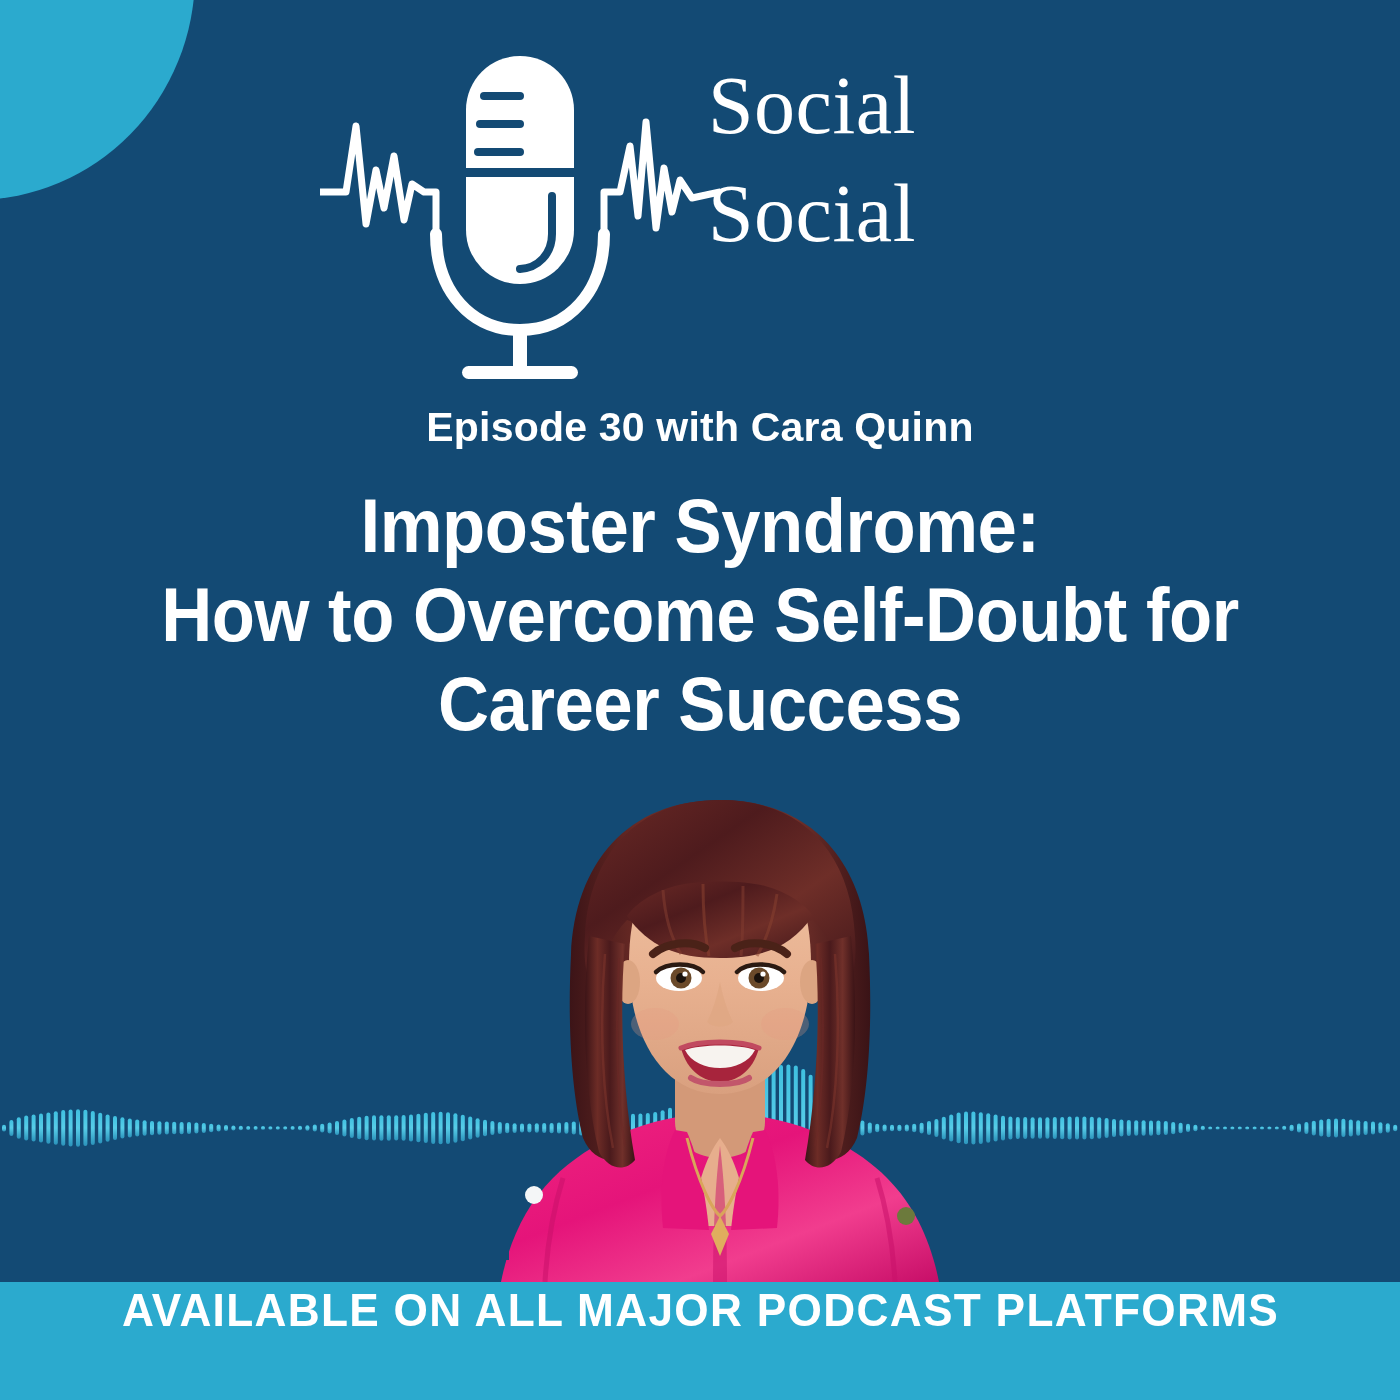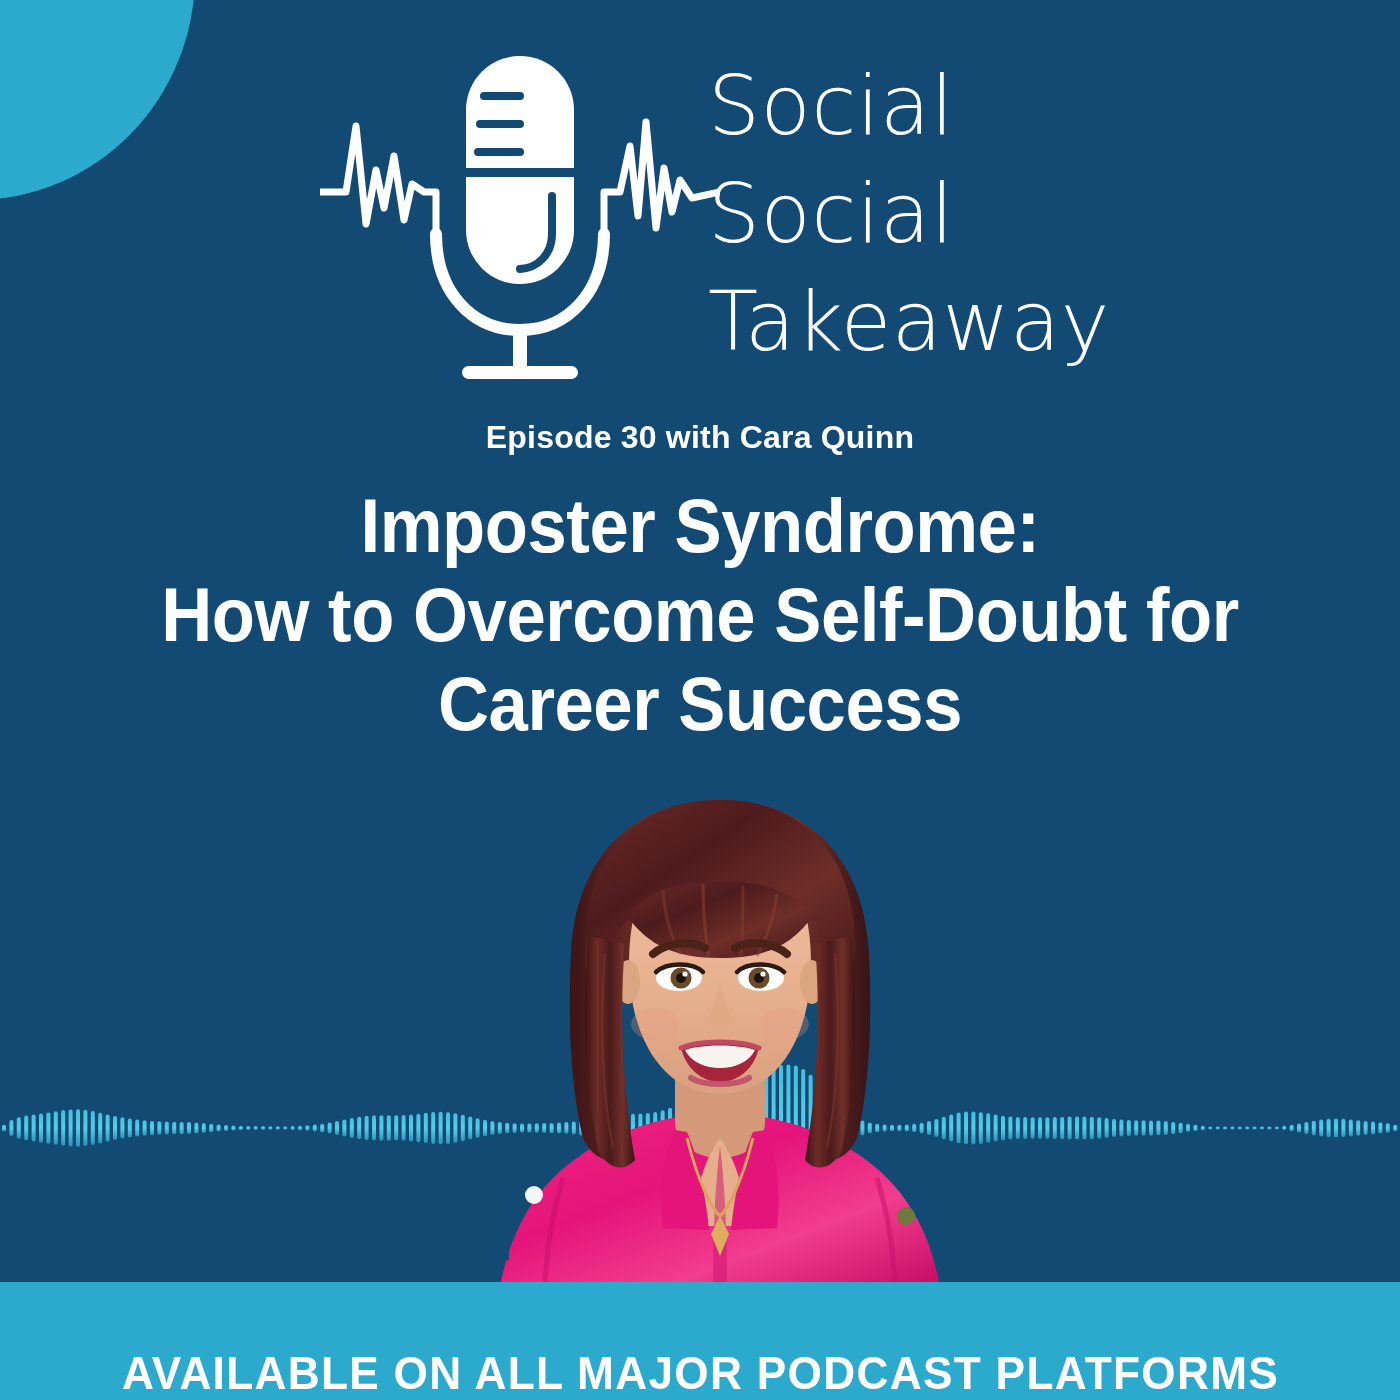--- a/index.html
+++ b/index.html
@@ -81,33 +81,33 @@
     top: 4px;
     width: 380px;
     color: #ffffff;
     font-family: "DejaVu Sans", sans-serif;
     font-weight: 300;
     font-size: 82px;
     line-height: 1.32;
     letter-spacing: 0.5px;
     text-align: left;
   }
-  .logo-words span { display: block; }
+  .logo-words span { display: block; font-family: Liberation Serif, serif; }
 
   
   .episode {
     position: absolute;
     left: 0;
-    top: 419px;
+    top: 404px;
     width: 1400px;
     text-align: center;
     color: #ffffff;
     font-family: "Liberation Sans", sans-serif;
     font-weight: bold;
-    font-size: 32px;
+    font-size: 41px;
     letter-spacing: 0.2px;
     z-index: 4;
   }
 
   
   .title {
     position: absolute;
     left: 0;
     top: 482px;
     width: 1400px;
@@ -127,21 +127,21 @@
   
   .banner {
     position: absolute;
     left: 0;
     top: 1282px;
     width: 1400px;
     height: 118px;
     background: #2baace;
     z-index: 6;
     display: flex;
-    align-items: flex-end;
+    align-items: flex-start;
     justify-content: center;
   }
   .banner-text {
     color: #ffffff;
     font-family: "Liberation Sans Narrow", "Liberation Sans", sans-serif;
     font-weight: bold;
     font-size: 47px;
     letter-spacing: 1.4px;
     white-space: nowrap;
     transform: scaleX(0.94);
@@ -529,21 +529,20 @@
           <rect x="160" y="44" width="44" height="8" rx="4" fill="#134a74"></rect>
           <rect x="156" y="72" width="48" height="8" rx="4" fill="#134a74"></rect>
           <rect x="154" y="100" width="50" height="8" rx="4" fill="#134a74"></rect>
 
           <path d="M232 148 L232 186 C232 206 218 220 200 221" stroke="#134a74" stroke-width="8" fill="none" stroke-linecap="round"></path>
         </svg>
       </div>
       <div class="logo-words">
         <span>Social</span>
         <span>Social</span>
-        <span>Takeaway</span>
       </div>
     </div>
   </div>
 
   <div class="episode">Episode 30 with Cara Quinn</div>
 
   <div class="title">
     <span>Imposter Syndrome:</span>
     <span>How to Overcome Self-Doubt for</span>
     <span>Career Success</span>

